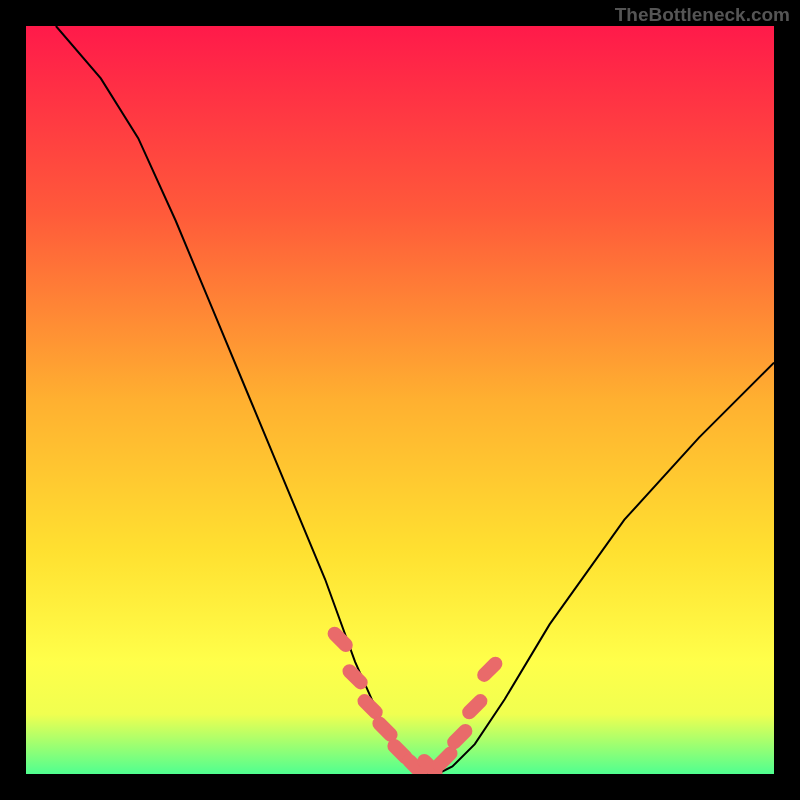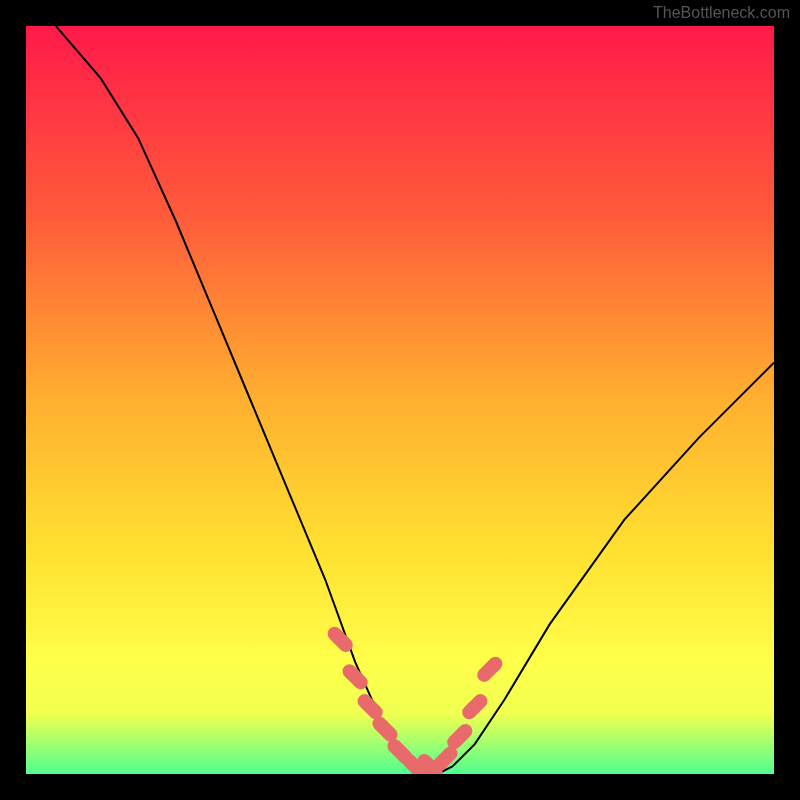--- a/index.html
+++ b/index.html
@@ -10,22 +10,22 @@
     background: #000;
     position: relative;
     overflow: hidden;
     font-family: Arial, sans-serif;
   }
   .watermark {
     position: absolute;
     top: 4px;
     right: 10px;
     color: #555;
-    font-size: 16px;
-    font-weight: normal;
+    font-size: 19px;
+    font-weight: bold;
     z-index: 10;
   }
   .plot-area {
     position: absolute;
     left: 26px;
     top: 26px;
     width: 748px;
     height: 748px;
     background: linear-gradient(to bottom,
       #ff1a4a 0%,

